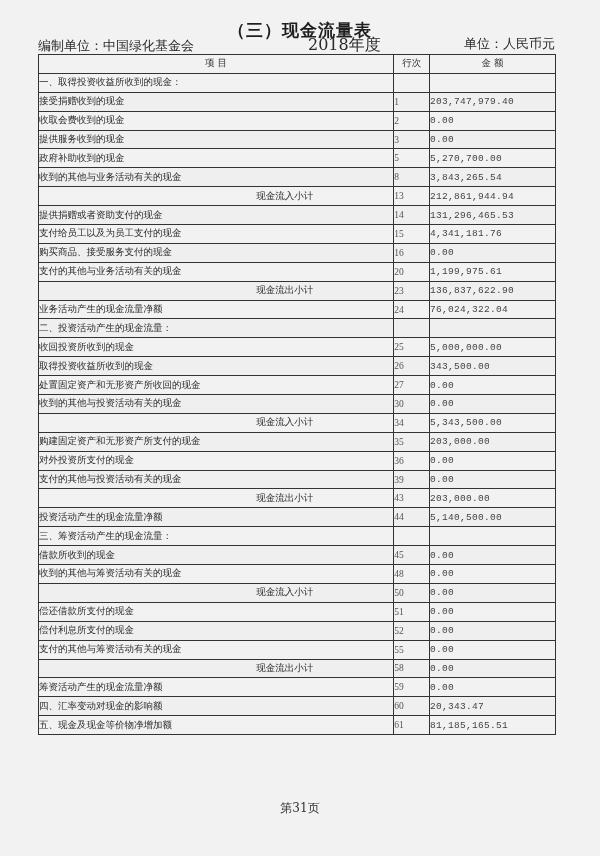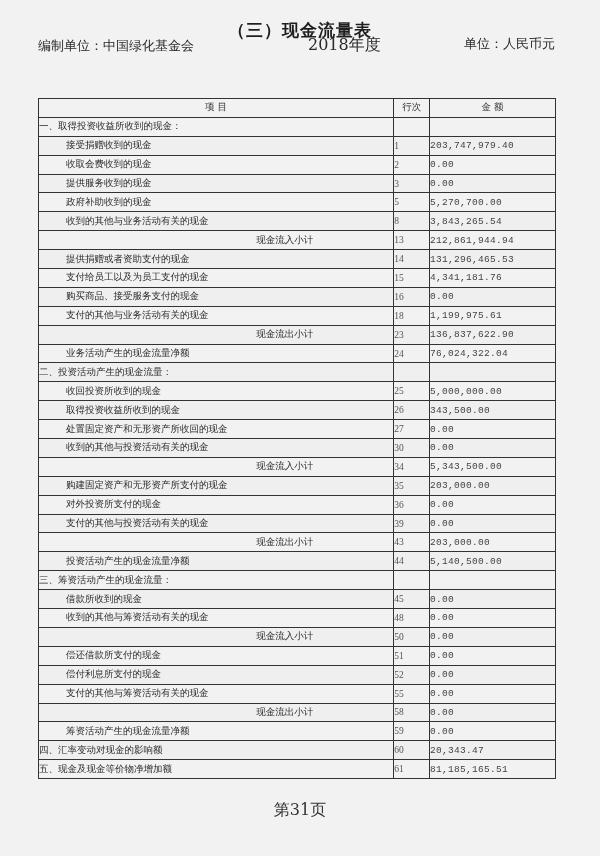--- a/index.html
+++ b/index.html
@@ -22,40 +22,39 @@
   }
   .meta-org { position: absolute; left: 0; top: 0; }
   .meta-year { position: absolute; left: 270px; top: -2px; font-size: 16px; }
   .meta-unit { position: absolute; right: 0; top: -2px; }
 
   table.cf {
     position: absolute; top: 54px; left: 38px;
     width: 518px; border-collapse: collapse;
     border: 1.6px solid #222;
     font-size: 9.5px;
-    margin-top: 44px;
   }
   table.cf td, table.cf th {
     border: 1px solid #333;
     height: 17.9px; padding: 0; vertical-align: middle;
     font-weight: normal;
   }
   table.cf th { font-size: 9.5px; color: #333; }
   .col-item { width: 356px; }
   .col-line { width: 36px; }
   .col-amt { width: 126px; }
   td.item { padding-left: 3px; }
-  td.item.indent { padding-left: 27px; }
+  td.item.indent { }
   td.item.subtotal { text-align: right; padding-left: 0; padding-right: 80px; }
   td.line { padding-left: 1px; font-family: "Liberation Serif", serif; font-size: 9.5px; color: #555; }
   td.amt { padding-left: 1px; font-family: Liberation Mono, monospace; font-size: 9.5px; color: #444; letter-spacing: 0.3px; }
   tr:nth-child(even) td { background: rgba(0,0,0,0.012); }
   .page-number {
     position: absolute; top: 800px; left: 0; width: 600px;
-    text-align: center; font-size: 16px; color: #333;
+    text-align: center; font-size: 12px; color: #333;
   }
 </style>
 </head>
 <body>
 
 <div class="page-title">（三）现金流量表</div>
 
 <div class="meta-row">
   <span class="meta-org">编制单位：中国绿化基金会</span>
   <span class="meta-year">2018年度</span>
@@ -121,21 +120,21 @@
         <td class="line">15</td>
         <td class="amt">4,341,181.76</td>
       </tr>
       <tr>
         <td class="item indent">购买商品、接受服务支付的现金</td>
         <td class="line">16</td>
         <td class="amt">0.00</td>
       </tr>
       <tr>
         <td class="item indent">支付的其他与业务活动有关的现金</td>
-        <td class="line">18</td>
+        <td class="line">20</td>
         <td class="amt">1,199,975.61</td>
       </tr>
       <tr>
         <td class="item subtotal">现金流出小计</td>
         <td class="line">23</td>
         <td class="amt">136,837,622.90</td>
       </tr>
       <tr>
         <td class="item indent">业务活动产生的现金流量净额</td>
         <td class="line">24</td>

